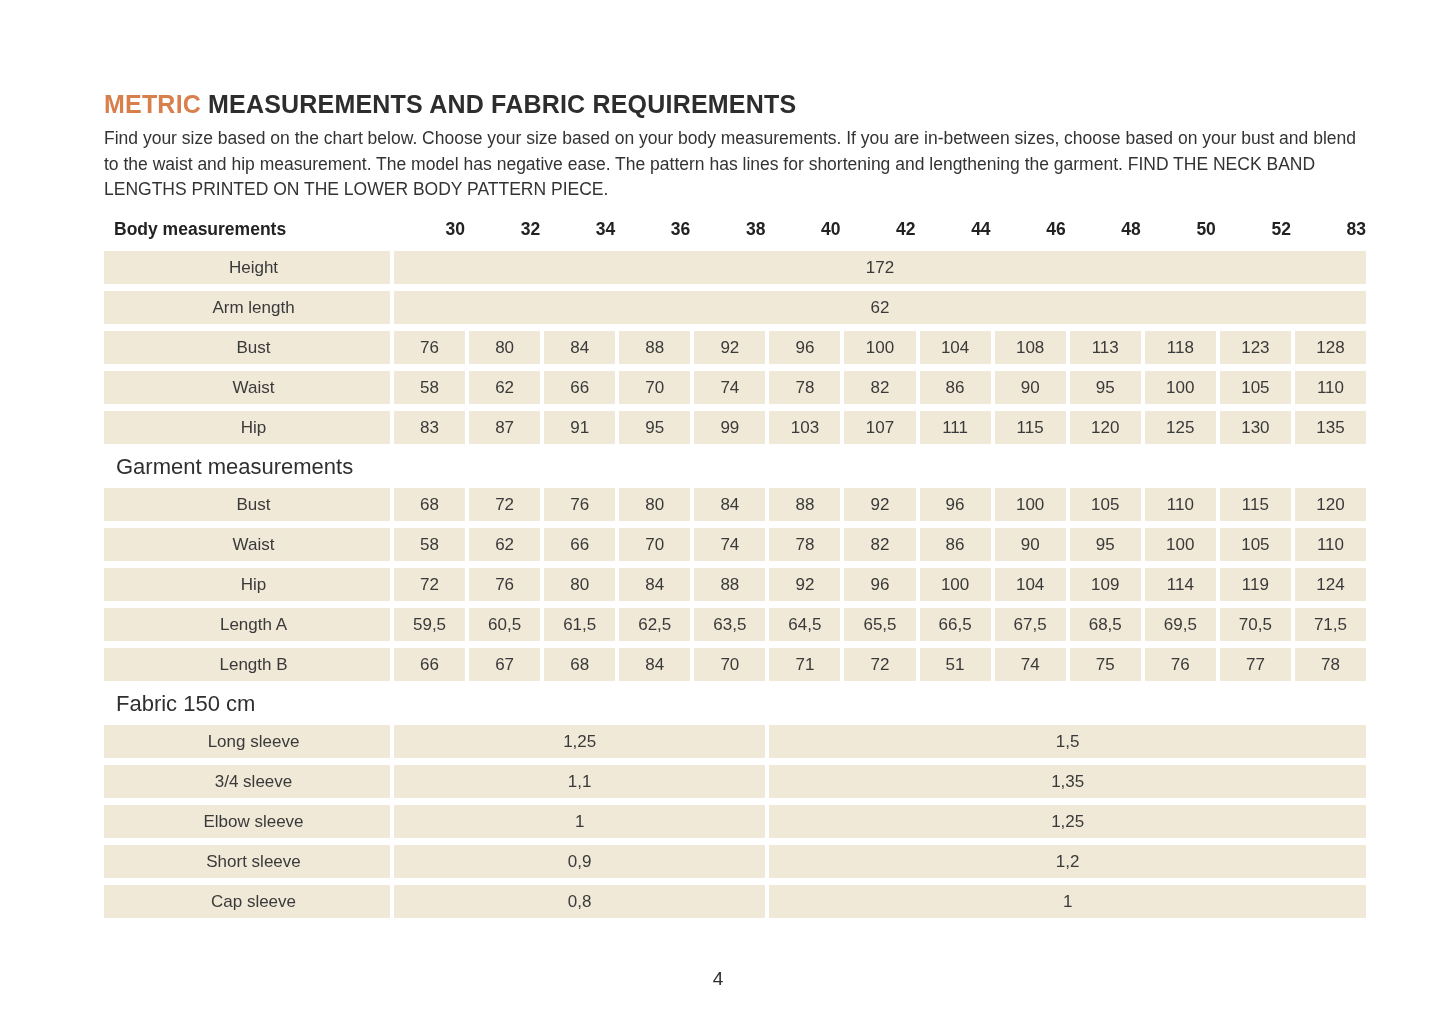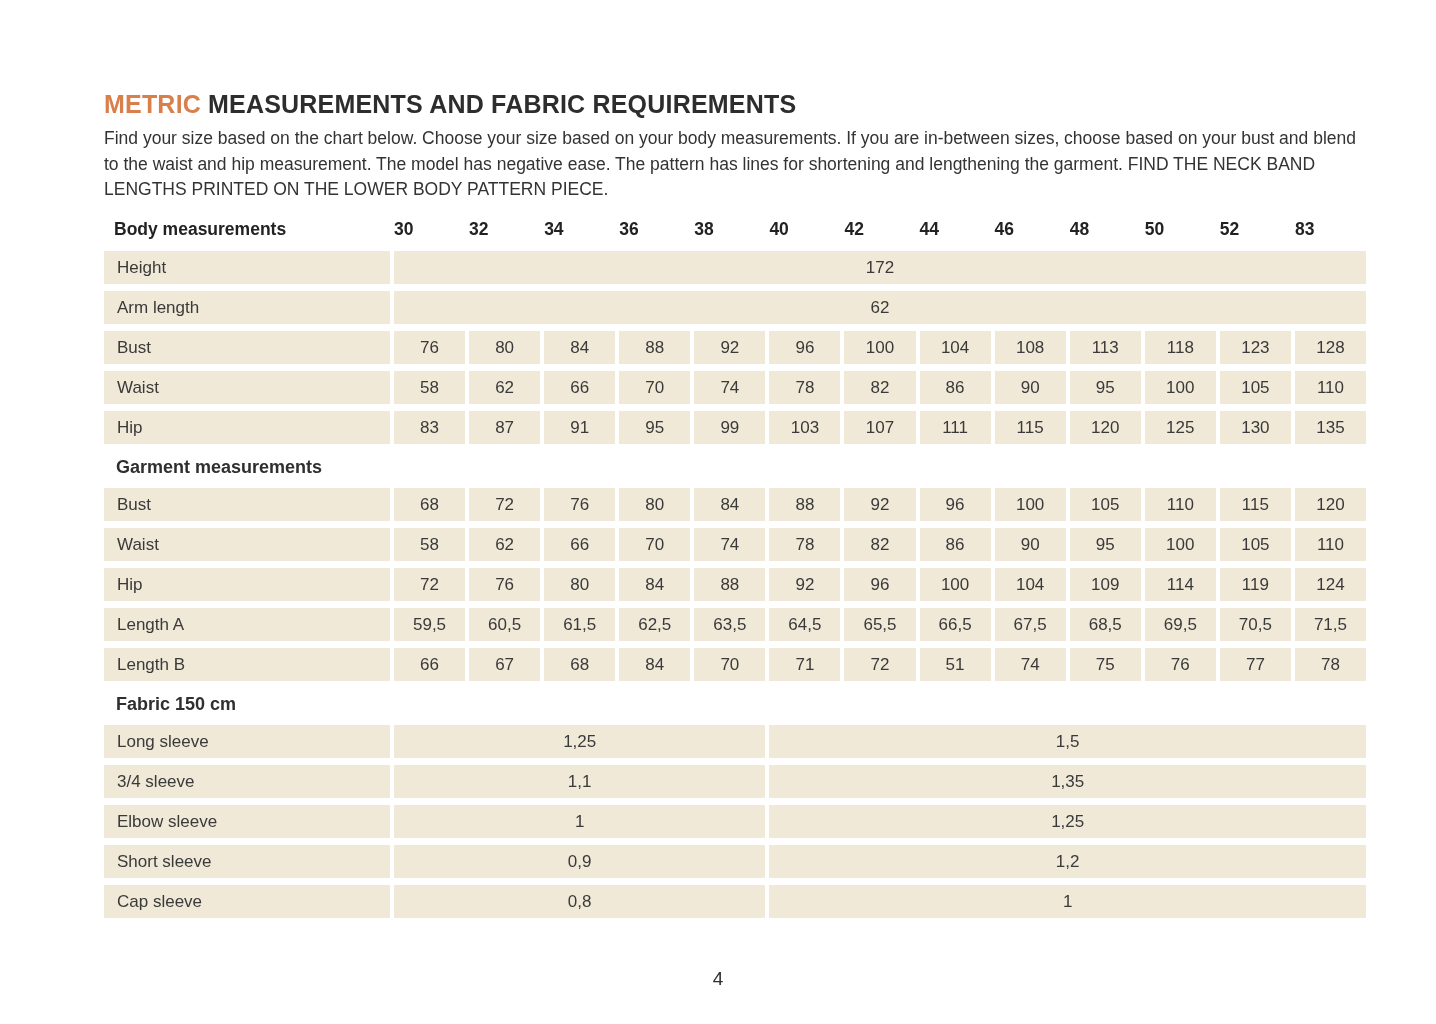--- a/index.html
+++ b/index.html
@@ -21,34 +21,34 @@
   .title .accent{color:var(--accent);margin-right:7px;}
   .intro{margin-top:7px;font-size:17.5px;line-height:25.5px;color:var(--ink);}
   .table-wrap{margin-top:12px;}
   .sizes-row,.t-row{
     display:grid;
     grid-template-columns:286px repeat(13,1fr);
     column-gap:4px;
   }
   .sizes-row{margin-bottom:7px;align-items:center;height:29px;}
   .head-label{font-weight:700;font-size:17.5px;color:#222;padding-left:10px;}
-  .size-cell{text-align:left;font-weight:700;font-size:17.5px;color:#222;}
+  .size-cell{text-align:right;font-weight:700;font-size:17.5px;color:#222;}
   .t-row{margin-bottom:7px;}
   .cell{
     background:var(--cellbg);
     height:33px;line-height:33px;
     text-align:center;font-size:17px;color:#3a3a3a;
     overflow:hidden;white-space:nowrap;
   }
-  .rowlabel{padding-left:13px;text-align:left;}
+  .rowlabel{padding-left:13px;text-align:center;}
   .cell.full{grid-column:2 / span 13;}
   .cell.left5{grid-column:2 / span 5;}
   .cell.right8{grid-column:7 / span 8;}
   .section-label{
-    font-weight:700;font-size:18px;color:#2f2f2f;
+    font-weight:400;font-size:22px;color:#2f2f2f;
     padding-left:12px;margin:11px 0 9px;height:24px;line-height:24px;
   }
   .page-number{
     position:absolute;left:0;top:968px;width:1436px;
     text-align:center;font-size:19px;color:#2f2f2f;
   }
 </style>
 </head>
 <body>
 

